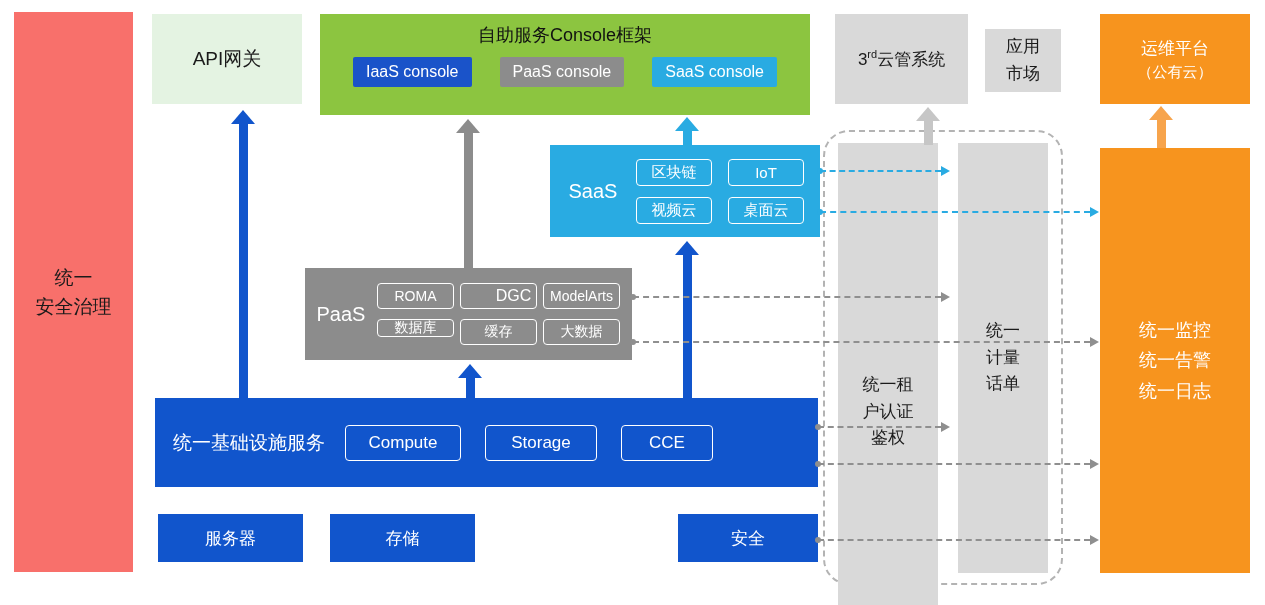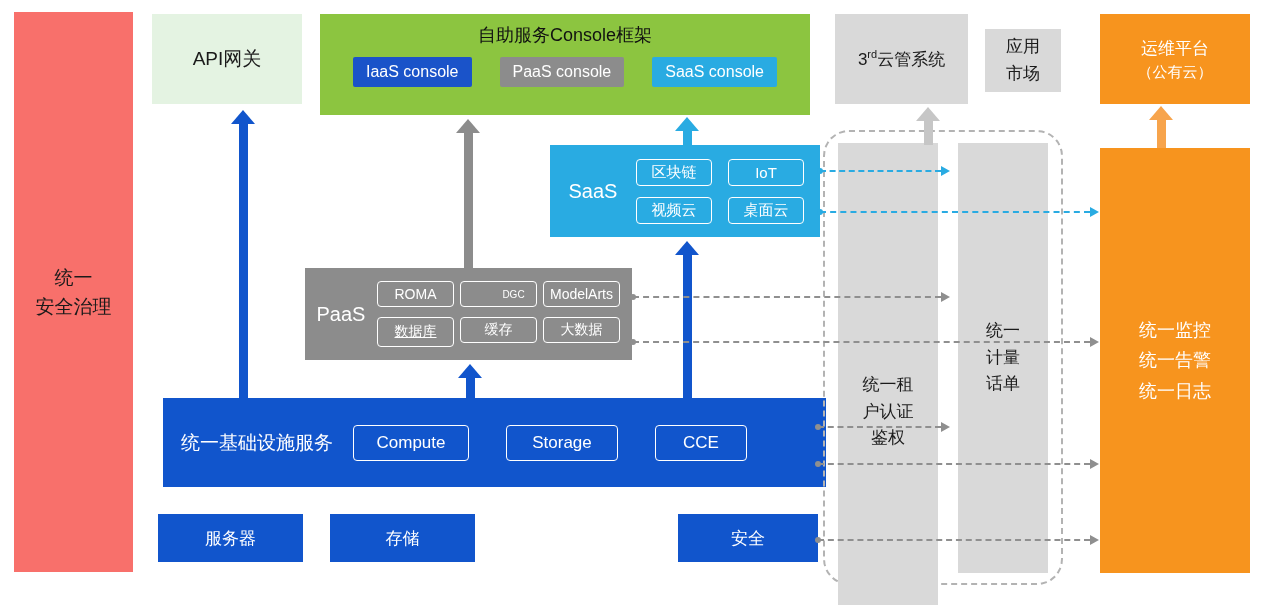--- a/index.html
+++ b/index.html
@@ -110,41 +110,41 @@
         </div>
     </div>
   </div>
 
   <div class="abs fill-midgray" style="left:305px; top:268px; width:327px; height:92px; display:flex; align-items:center;">
     <div class="white-text" style="width:72px; text-align:center; font-size:20px;">PaaS</div>
     <div class="chip-grid" style="grid-template-columns:repeat(3,77px); gap:10px 6px;">
       <div class="chip" style="height:26px; font-size:14px;">
           <span>ROMA</span>
         </div>
-      <div class="chip" style="height:26px; font-size:10px;padding-left:30px;">
+      <div class="chip" style="height:26px; font-size:16px;padding-left:30px;">
           <span>DGC</span>
         </div>
       <div class="chip" style="height:26px; font-size:14px;">
           <span>ModelArts</span>
         </div>
-      <div class="chip" style="height:30px; font-size:14px;text-decoration:underline;">
+      <div class="chip" style="height:18px; font-size:14px;">
           <span>数据库</span>
         </div>
       <div class="chip" style="height:26px; font-size:14px;">
           <span>缓存</span>
         </div>
       <div class="chip" style="height:26px; font-size:14px;">
           <span>大数据</span>
         </div>
     </div>
   </div>
 
-  <div class="abs fill-blue" style="left:155px; top:398px; width:663px; height:89px; display:flex; align-items:center; padding:0 18px; gap:20px;margin-left:8px;">
+  <div class="abs fill-blue" style="left:155px; top:398px; width:663px; height:89px; display:flex; align-items:center; padding:0 18px; gap:20px;">
     <div class="white-text" style="font-size:19px; white-space:nowrap;">统一基础设施服务</div>
-    <div style="display:flex; gap:37px;">
+    <div style="display:flex; gap:24px;">
       <div class="chip" style="height:36px; width:116px; font-size:17px;">
           <span>Compute</span>
         </div>
       <div class="chip" style="height:36px; width:112px; font-size:17px;">
           <span>Storage</span>
         </div>
       <div class="chip" style="height:36px; width:92px; font-size:17px;">
           <span>CCE</span>
         </div>
     </div>

